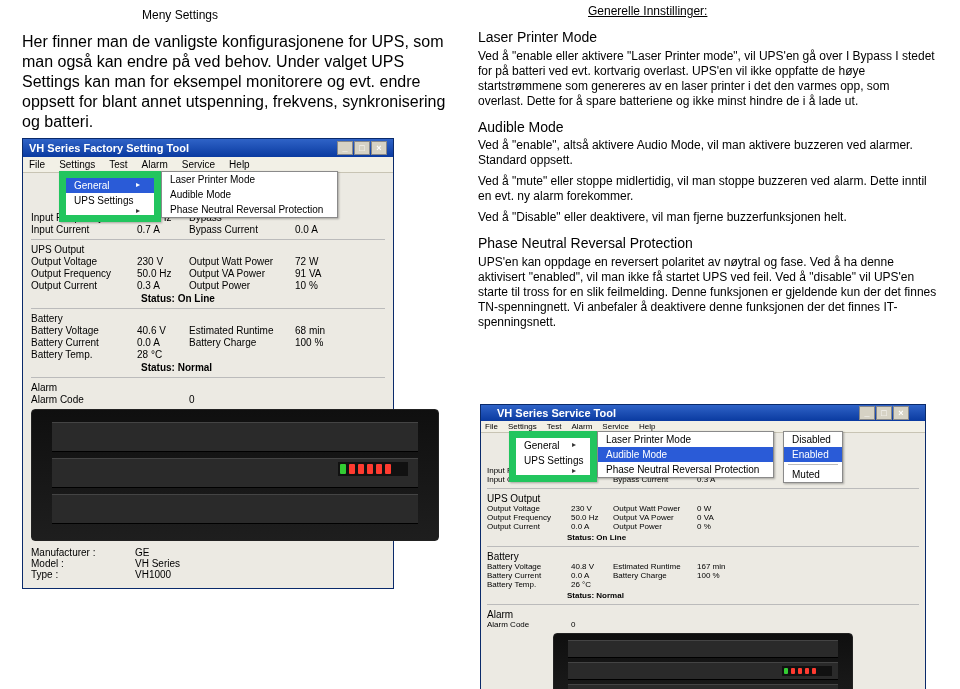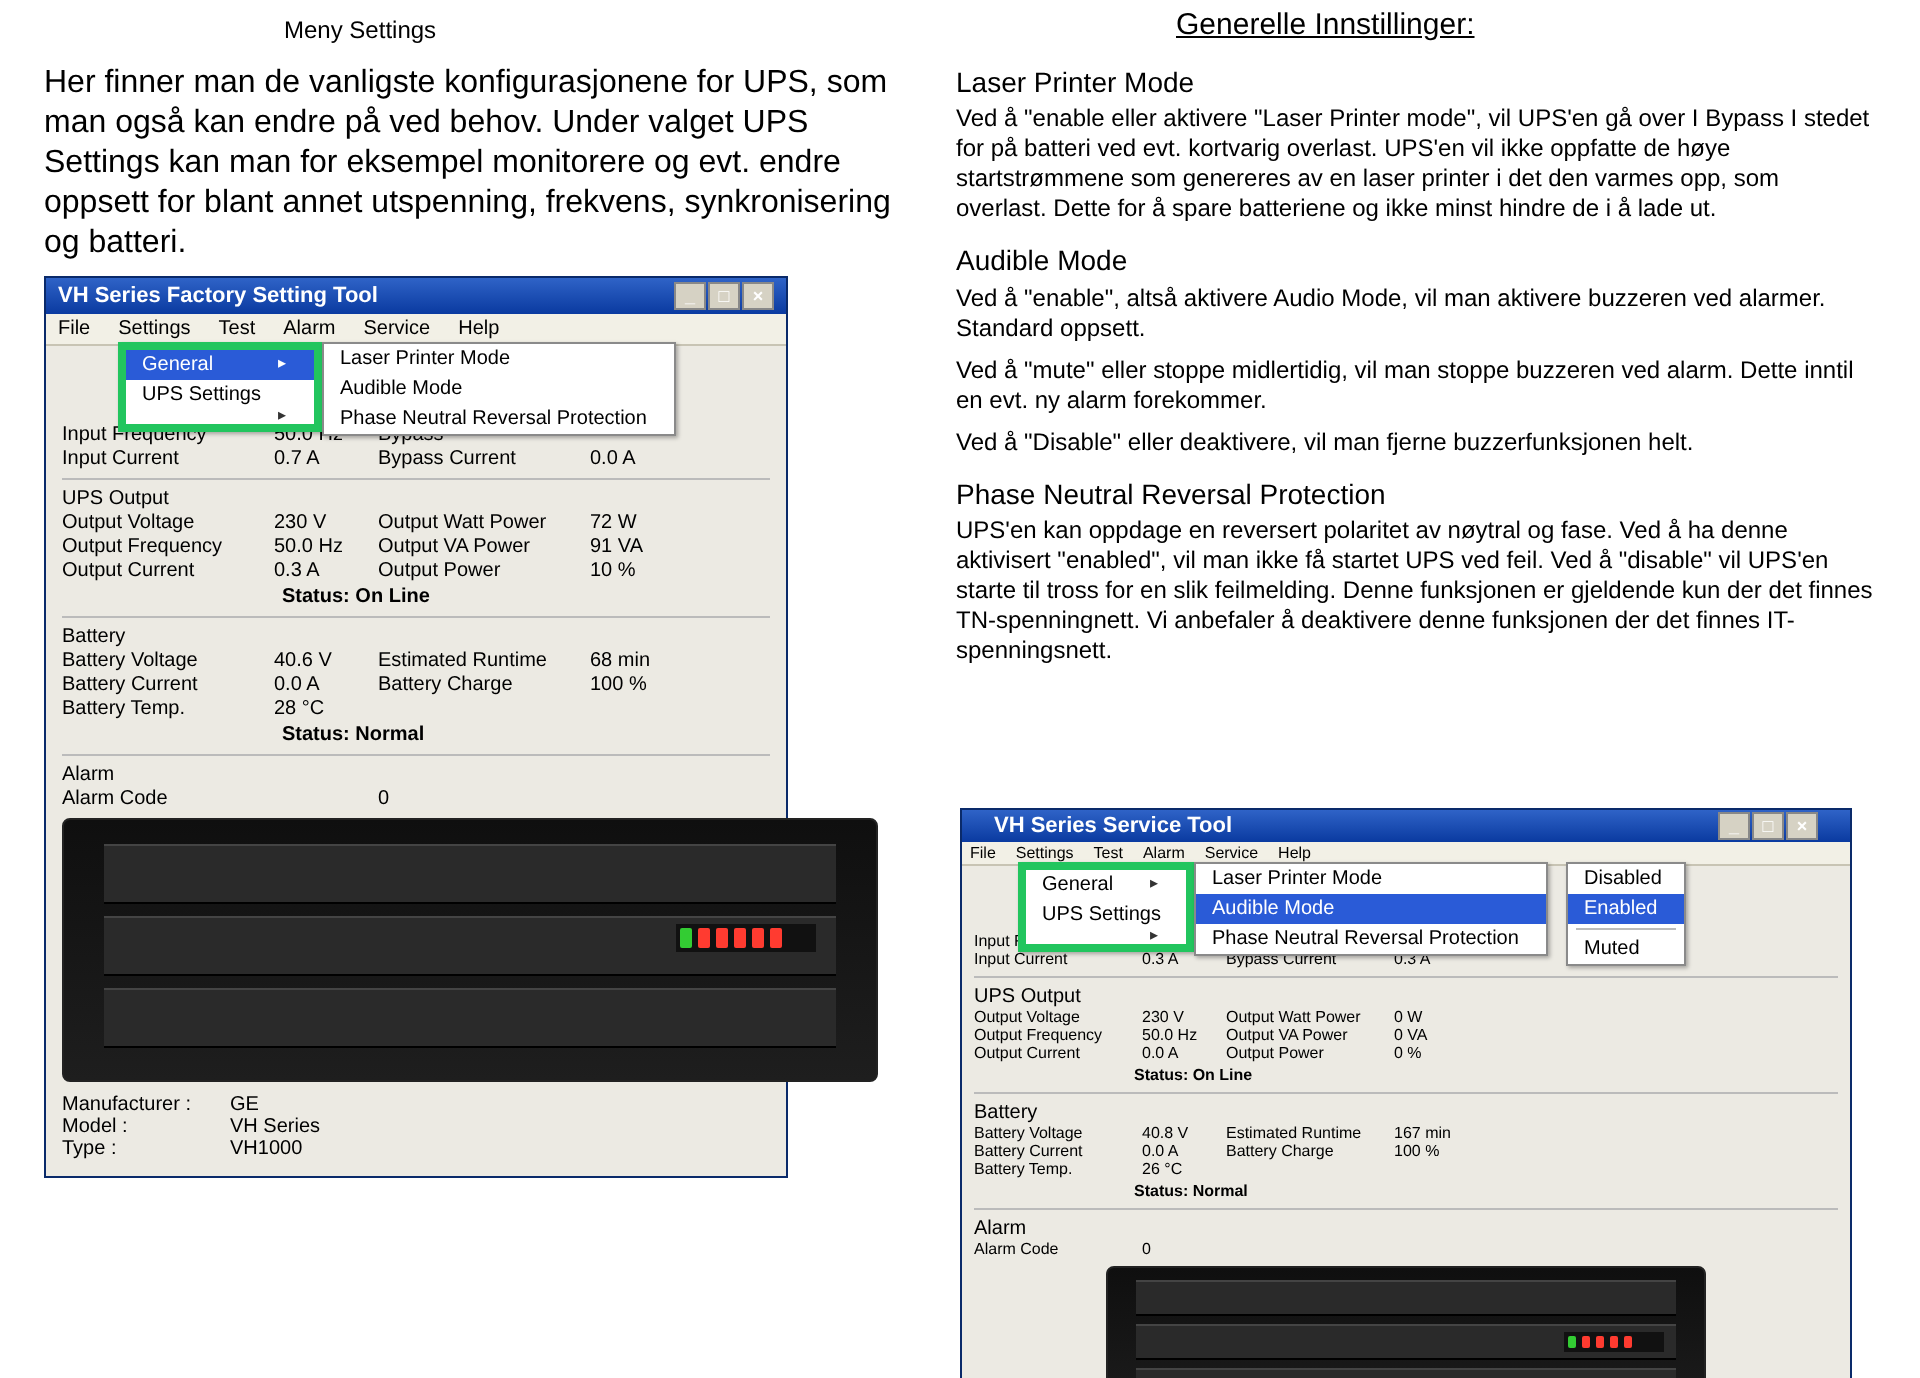--- a/index.html
+++ b/index.html
@@ -62,21 +62,21 @@
     gap: 14px;
     padding: 2px 6px;
   }
   .content {
     padding: 6px 8px 8px 8px;
     position: relative;
   }
   .popup-menu {
     position: absolute;
     background: #fff;
-    border: 4px solid #22c55e;
+    border: 7px solid #22c55e;
     font-size: 10px;
     box-shadow: 1px 1px 2px rgba(0,0,0,0.3);
   }
   .popup-menu .mi {
     padding: 2px 14px 2px 8px;
     white-space: nowrap;
   }
   .popup-menu .mi.hi { background: #2a5bd7; color: #fff; }
   .popup-menu .mi:after { content: '▸'; float: right; font-size: 8px; margin-left: 12px; color: #333; }
   .popup-menu .mi.hi:after { color: #fff; }
@@ -121,37 +121,37 @@
     right: 30px; top: 52px;
     width: 70px; height: 14px;
     background: #111;
     display: flex;
     gap: 3px;
     padding: 2px;
   }
   .led { width: 6px; height: 10px; background: #ff3b30; border-radius: 1px; }
   .led.g { background: #3c3; }
   .device-info { font-size: 10px; margin-top: 6px; }
-  .di-row { display: flex; }
+  .di-row { display: flex; gap: 20px; }
   .di-l { width: 84px; }
   .di-v { font-weight: normal; }
 
   
   .right-col {
     position: absolute;
     left: 478px;
     top: 4px;
     width: 460px;
     font-size: 12px;
     line-height: 1.25;
   }
   .rt-title-gen {
     text-decoration: underline;
     margin-left: 110px;
-    font-size: 15px;
+    font-size: 12px;
     margin-bottom: 8px;
   }
   .rt-h {
     font-size: 14px;
     margin-top: 10px;
     margin-bottom: 2px;
   }
   .para { margin-bottom: 6px; }
 
   

